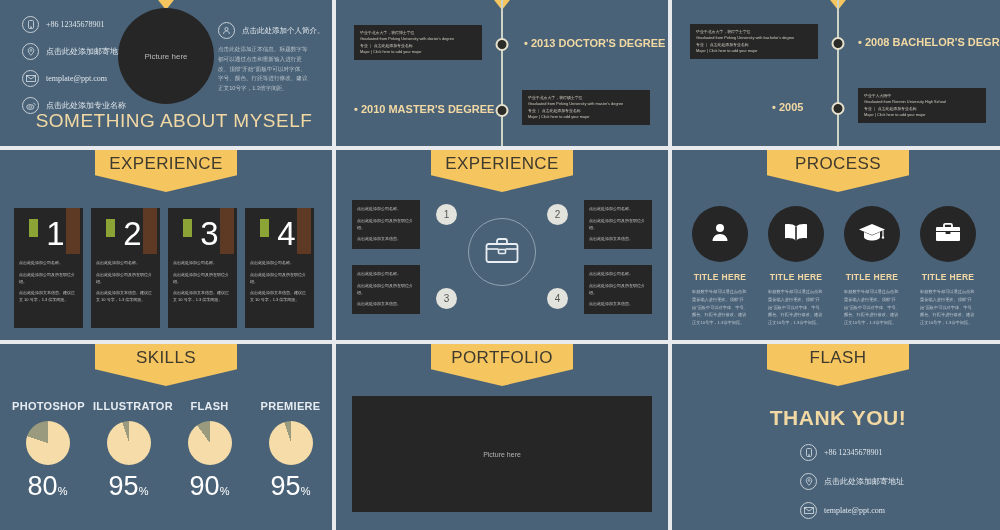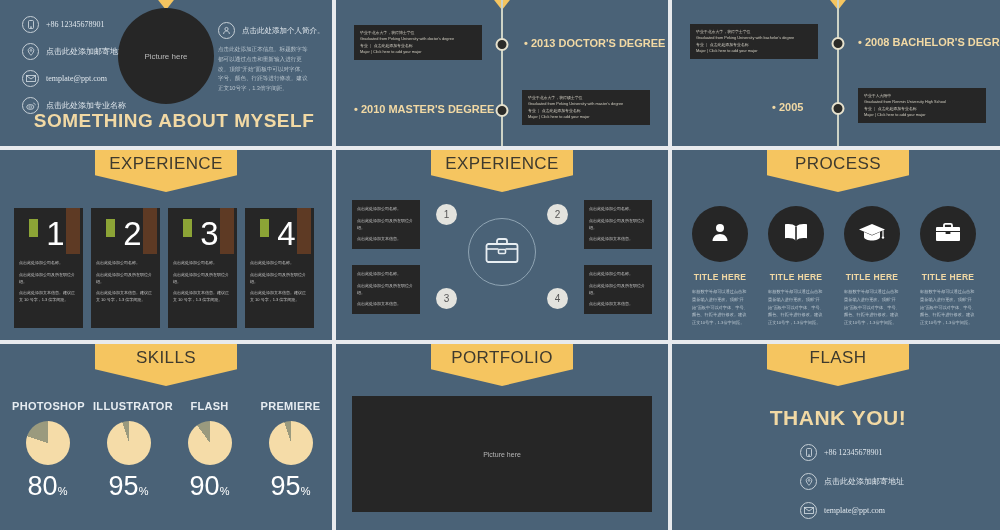--- a/index.html
+++ b/index.html
@@ -77,21 +77,21 @@
   .s1 .intro-col { position: absolute; left: 218px; top: 22px; width: 100px; }
   .intro-head { display: flex; align-items: center; gap: 7px; margin-bottom: 6px; }
   .intro-head .c-txt { font-size: 7.5px; }
   .intro-body {
     color: #b8c4cd; font-size: 5.6px; line-height: 1.75;
     width: 92px; word-break: break-all;
   }
   .s1 .headline {
     position: absolute; left: 16px; right: 0; bottom: 14px;
     text-align: center; color: #f2d9a4;
-    font-size: 19px; font-weight: bold; letter-spacing: .5px;
+    font-size: 19px; font-weight: normal; letter-spacing: .5px;
   }
 
   
   .tl-line {
     position: absolute; left: 50%; top: 0; bottom: 0;
     width: 2px; margin-left: -1px; background: #cdd3c6;
   }
   .tl-dot {
     position: absolute; left: 50%; transform: translateX(-50%);
     width: 13px; height: 13px; border-radius: 50%;

